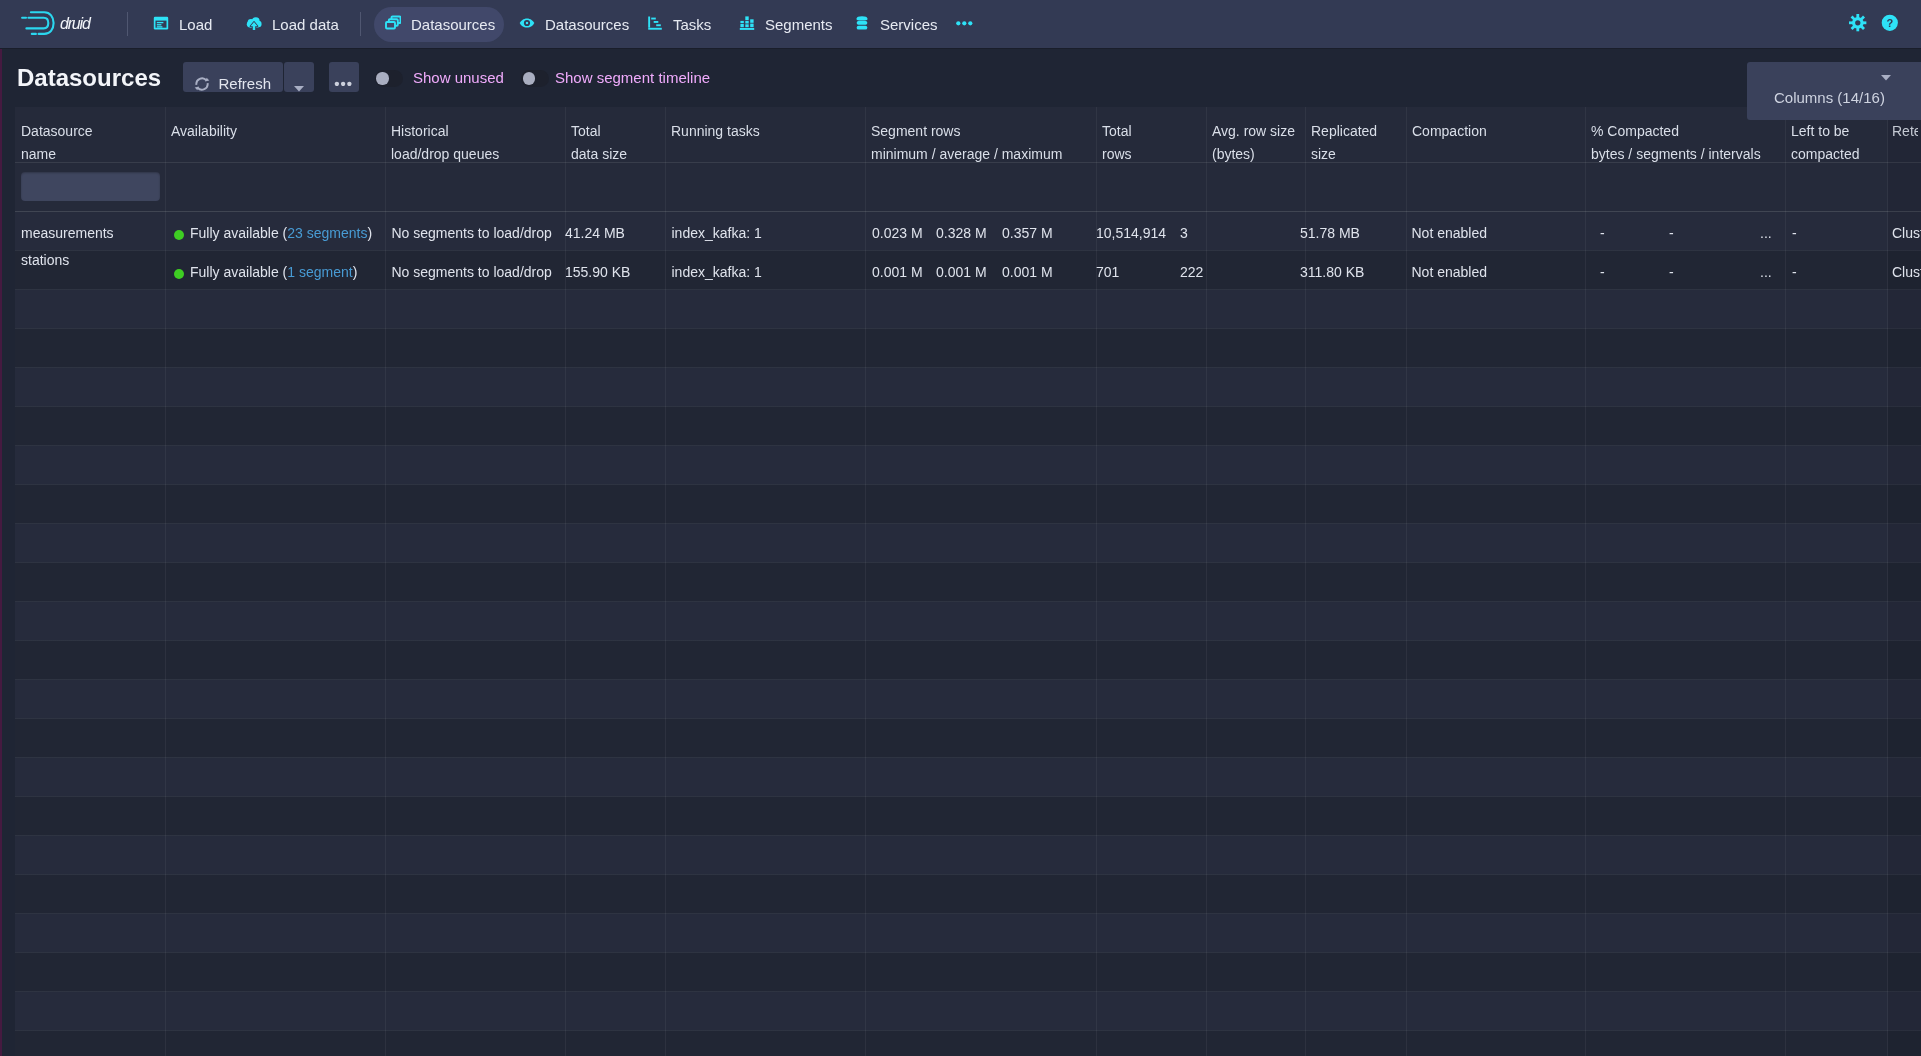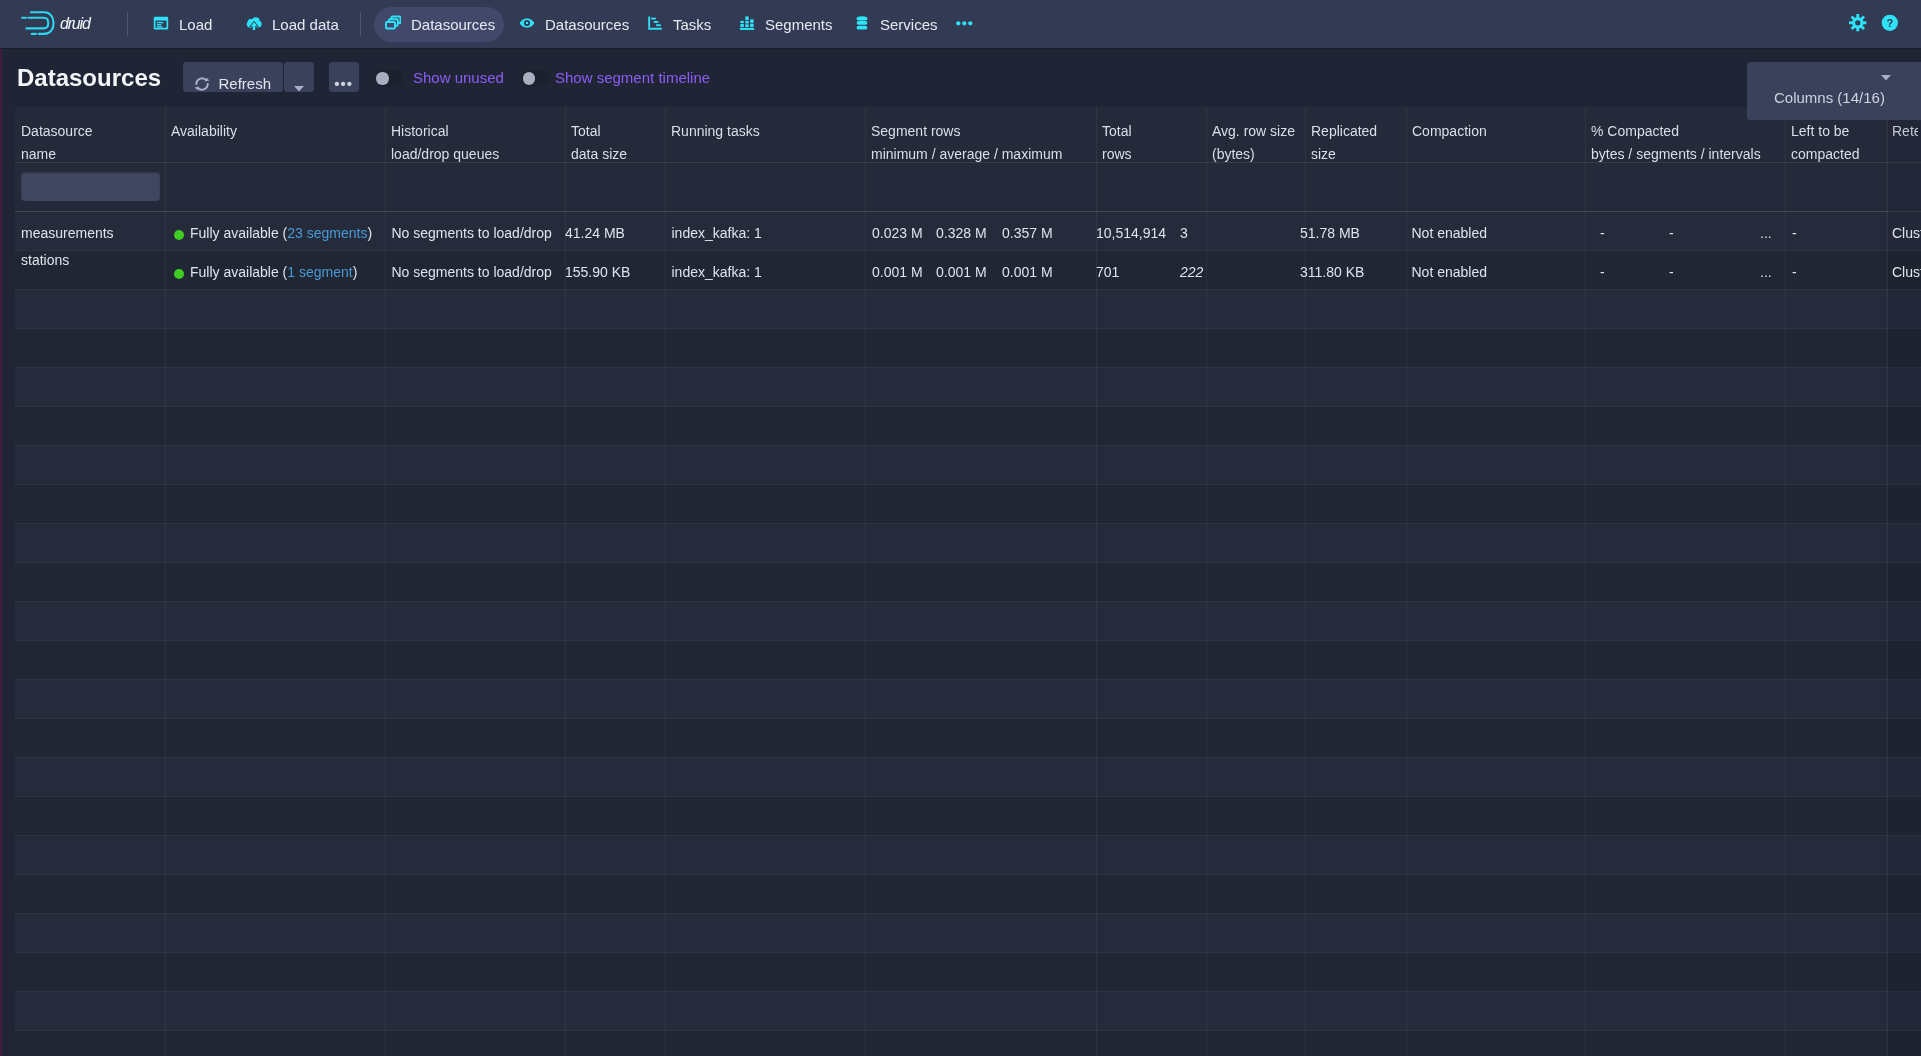--- a/index.html
+++ b/index.html
@@ -9,21 +9,21 @@
 
 #nav{position:absolute;left:0;top:0;width:1921px;height:48px;background:#333a54;border-bottom:1px solid #1a1e2b}
 .nvi{position:absolute;top:0;height:48px;display:flex;align-items:center;gap:10px;color:#e7eaf2;font-size:15px}
 .nvi svg{margin-top:-2px}
 .nvsep{position:absolute;top:12px;width:1px;height:24px;background:#505771}
 #pill{position:absolute;left:374px;top:7px;width:130px;height:35px;border-radius:18px;background:#41486a}
 .brand{position:absolute;left:60px;top:13px;font-size:16px;line-height:22px;font-style:italic;color:#f3f5fa;letter-spacing:-1.2px}
 
 #title{position:absolute;left:17px;top:65.5px;font-size:24px;line-height:24px;font-weight:bold;color:#f3f5f9}
 .btn{position:absolute;top:62px;height:30px;background:#3a415b;border-radius:3px;display:flex;align-items:flex-end;justify-content:center;color:#e2e5ee;font-size:15px}
-.tglbl{position:absolute;top:62px;height:30px;display:flex;align-items:center;color:#8b5cf6;font-size:15px}
+.tglbl{position:absolute;top:62px;height:30px;display:flex;align-items:center;color:#f0abfc;font-size:15px}
 .switch{position:absolute;top:70px;width:28px;height:17px;border-radius:9px;background:#1d212d}
 .switch i{position:absolute;left:1.8px;top:2.4px;width:12.3px;height:12.3px;border-radius:50%;background:#a9aec0}
 
 #thead{position:absolute;left:15px;top:107px;width:1906px;height:55px;background:#252a3a}
 #tfilter{position:absolute;left:15px;top:162px;width:1906px;height:49px;background:#252a3a}
 #hline1{position:absolute;left:15px;top:161.5px;width:1906px;height:1px;background:rgba(255,255,255,.09)}
 #hline2{position:absolute;left:15px;top:210.5px;width:1906px;height:1px;background:rgba(255,255,255,.09)}
 #rows{position:absolute;left:15px;top:211px;width:1906px;height:845px;
  background:repeating-linear-gradient(to bottom,
   rgba(255,255,255,.068) 0 1px, #262b3c 1px 39px,
@@ -92,21 +92,21 @@
 <div class="tc" style="left:21px;top:251px;">stations</div>
 <div class="dot" style="left:173.7px;top:268.7px"></div>
 <div class="tc" style="left:190px;top:262.5px;">Fully available (<span class="lnk">1 segment</span>)</div>
 <div class="tc" style="left:391.5px;top:262.5px;">No segments to load/drop</div>
 <div class="tc tr" style="left:565px;top:262.5px;width:75px;">155.90 KB</div>
 <div class="tc" style="left:671.5px;top:262.5px;">index_kafka: 1</div>
 <div class="tc" style="left:872px;top:262.5px;">0.001 M</div>
 <div class="tc" style="left:936px;top:262.5px;">0.001 M</div>
 <div class="tc" style="left:1002px;top:262.5px;">0.001 M</div>
 <div class="tc tr" style="left:1096px;top:262.5px;width:80px;">701</div>
-<div class="tc tr" style="left:1180px;top:262.5px;width:55px;font-style:italic;">222</div>
+<div class="tc tr" style="left:1180px;top:262.5px;width:55px;">222</div>
 <div class="tc tr" style="left:1300px;top:262.5px;width:80.5px;">311.80 KB</div>
 <div class="tc" style="left:1411.5px;top:262.5px;">Not enabled</div>
 <div class="tc tr" style="left:1600px;top:262.5px;width:50px;">-</div>
 <div class="tc tr" style="left:1669px;top:262.5px;width:50px;">-</div>
 <div class="tc" style="left:1760px;top:262.5px;">...</div>
 <div class="tc" style="left:1792px;top:262.5px;">-</div>
 <div class="tc" style="left:1892px;top:262.5px;">Cluster default: P1D</div>
 <div id="nav">
     <div id="pill"></div>
     <svg width="37" height="25" viewBox="0 0 37 25" style="position:absolute;left:20px;top:10.5px">

